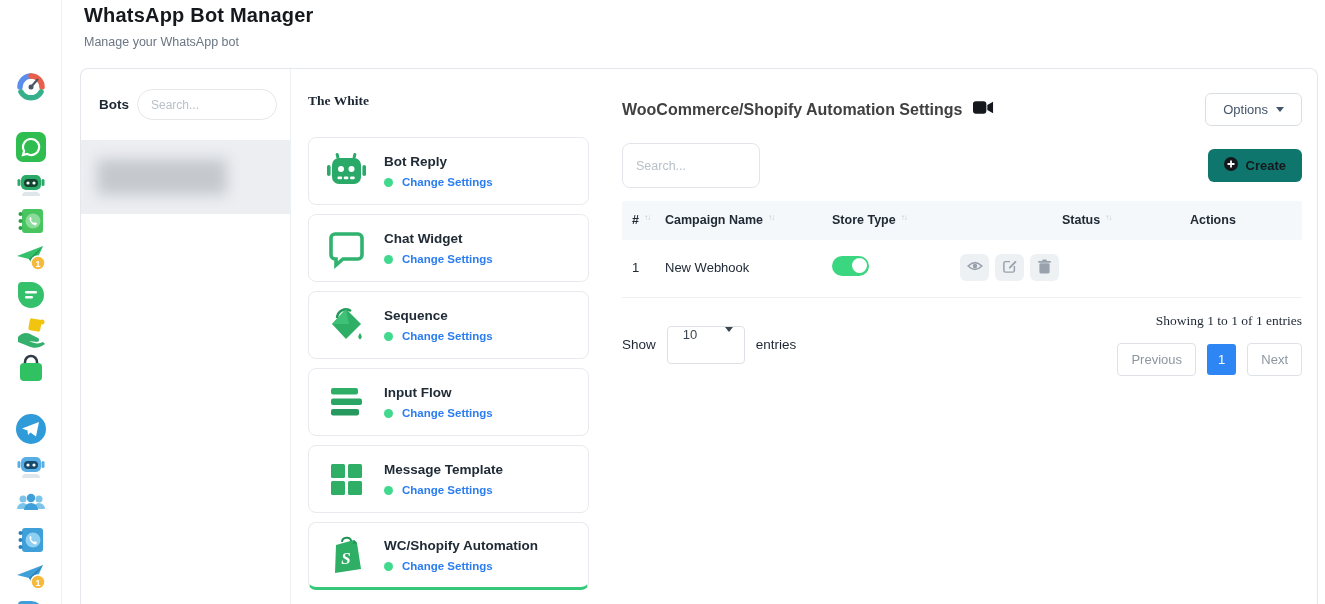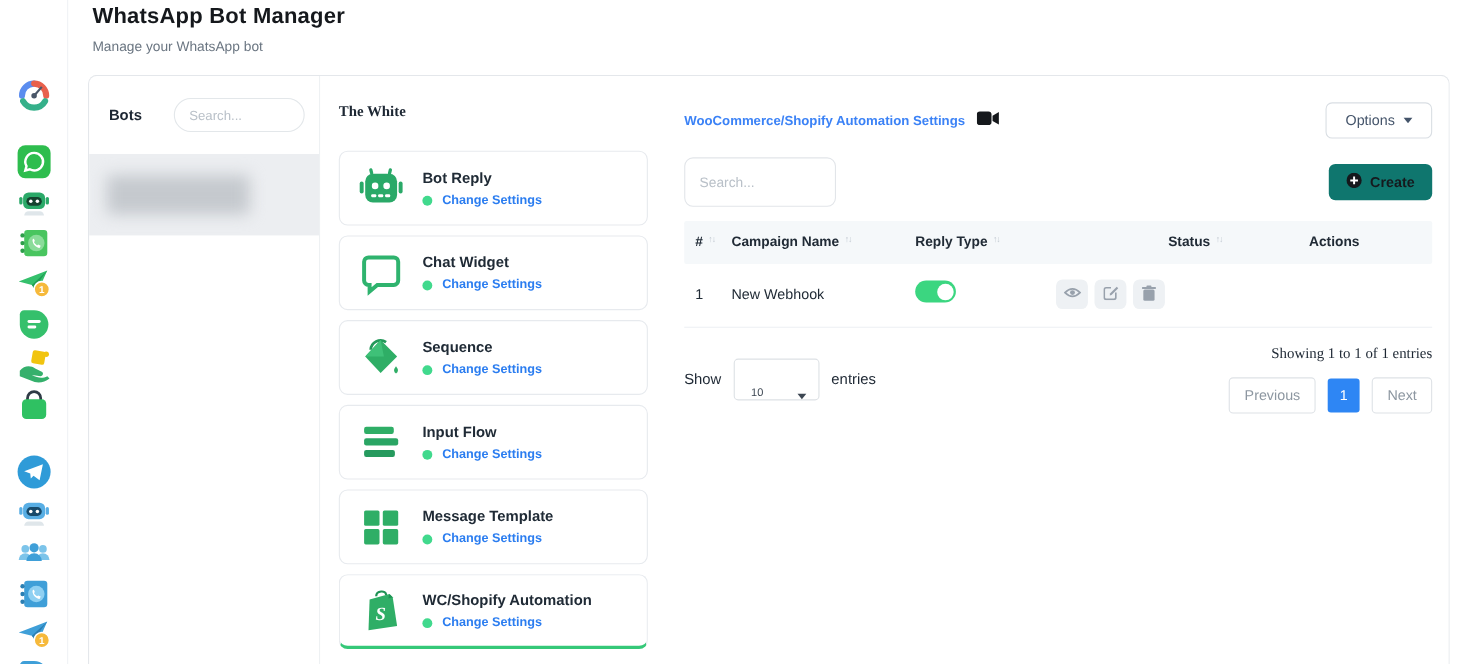--- a/index.html
+++ b/index.html
@@ -22,21 +22,21 @@
   .page-title{ margin:0; font-size:20px; font-weight:bold; color:#15181c; letter-spacing:.2px;}
   .page-subtitle{ margin:8px 0 0; font-size:12.5px; color:#6b7682; }
   
   .card{
     position:absolute; left:80px; top:68px; width:1238px; height:536px;
     border:1px solid #e4e7eb; border-bottom:none; border-radius:8px 8px 0 0;
     display:flex; background:#fff; overflow:hidden;
   }
   
   .bots-col{ width:210px; flex-shrink:0; border-right:1px solid #eef1f3; }
-  .bots-head{ display:flex; align-items:center; gap:29px; padding:20px 13px 20px 18px; }
+  .bots-head{ display:flex; align-items:center; gap:8px; padding:20px 13px 20px 18px; }
   .bots-label{ font-weight:bold; font-size:13.5px; color:#1d2733; }
   .bots-search{ flex:1; min-width:0; height:31px; border:1px solid #e3e7ea; border-radius:16px;
     padding:0 13px; font-size:12px; outline:none; font-family:inherit; color:#333;}
   input::placeholder{ color:#b9c0c8; }
   .bot-row{ height:74px; background:#eceef1; display:flex; align-items:center; padding-left:16px; cursor:pointer; }
   .blur-blob{ width:130px; height:36px; background:#c5c9ce; border-radius:4px; filter:blur(7px); }
   
   .white-col{ width:315px; flex-shrink:0; padding:24px 17px 0; display:flex; flex-direction:column; }
   .white-title{ font-weight:bold; font-size:13.5px; color:#1d2733; margin-bottom:28px;font-family:Liberation Serif, serif; }
   .menu-card{ border:1px solid #e7eaee; border-radius:8px; height:68px; display:flex; align-items:center;
@@ -45,21 +45,21 @@
   .menu-icon{ width:46px; height:46px; flex-shrink:0; margin:0 15px 0 2px; }
   .menu-icon svg{ width:46px; height:46px; display:block; }
   .menu-label{ font-weight:bold; font-size:13.5px; color:#202b36; }
   .menu-sub{ display:flex; align-items:center; gap:9px; margin-top:7px; }
   .dot{ width:9px; height:9px; border-radius:50%; background:#41d98d; }
   .menu-link{ color:#2b7df0; font-size:11.5px; font-weight:bold; cursor:pointer; }
   
   .main-col{ flex:1; min-width:0; padding:24px 15px 0 16px; }
   .main-head{ display:flex; justify-content:space-between; align-items:center; margin-bottom:17px; }
   .main-title-wrap{ display:flex; align-items:center; gap:11px; }
-  .main-title{ font-weight:bold; font-size:12px; color:#3b82f6; }
+  .main-title{ font-weight:bold; font-size:16px; color:#404040; }
   .options-btn{ background:#fff; border:1px solid #d9dee3; border-radius:6px; padding:8px 17px;
     font-size:13px; color:#44546a; display:flex; align-items:center; gap:8px; cursor:pointer; font-family:inherit;}
   .caret{ width:0; height:0; border-left:4px solid transparent; border-right:4px solid transparent; border-top:5px solid #44546a; }
   .toolbar{ display:flex; justify-content:space-between; align-items:center; margin-bottom:13px; }
   .main-search{ width:138px; height:45px; border:1px solid #e2e5e9; border-radius:8px; padding:0 13px;
     font-size:12.5px; outline:none; font-family:inherit; color:#333;}
   .create-btn{ background:#0f766e; border:none; border-radius:6px; padding:0 16px; height:33px;
     display:flex; align-items:center; gap:8px; font-size:13px; font-weight:bold; color:#16191d; cursor:pointer; font-family:inherit;}
   
   .tbl-head{ display:flex; background:#f5f8fa; padding:12px 0 13px; align-items:flex-start; border-radius:2px;}
@@ -74,21 +74,21 @@
   .td{ font-size:13px; color:#212b36; }
   .store-line{ line-height:1.45; }
   .toggle{ width:37px; height:20px; border-radius:10px; background:#3bd680; position:relative; display:inline-block; cursor:pointer; }
   .toggle::after{ content:""; position:absolute; right:2.5px; top:2.5px; width:15px; height:15px; border-radius:50%; background:#fff; }
   .actions-wrap{ display:flex; gap:6px; align-items:center; }
   .action-btn{ width:29px; height:27px; border-radius:6px; background:#eef1f4; border:none; display:flex; align-items:center; justify-content:center; cursor:pointer; padding:0;}
   
   .tbl-footer{ display:flex; justify-content:space-between; margin-top:15px; }
   .show-wrap{ display:flex; align-items:center; gap:11px; font-size:13.5px; color:#1d2733; }
   .page-size-select{ width:78px; height:38px; border:1px solid #dde1e5; border-radius:4px; background:#fff;
-    display:flex; align-items:flex-end; justify-content:space-between; padding:0 11px 0 15px; font-size:10px; color:#3c4652; cursor:pointer;}
+    display:flex; align-items:flex-start; justify-content:space-between; padding:0 11px 0 15px; font-size:13px; color:#3c4652; cursor:pointer;}
   .chev{ width:0; height:0; border-left:4.5px solid transparent; border-right:4.5px solid transparent; border-top:5.5px solid #3c4652; }
   .footer-right{ text-align:right; }
   .showing-text{ font-size:13.5px; color:#1d2733;font-family:Liberation Serif, serif; }
   .pagination{ display:flex; gap:11px; justify-content:flex-end; margin-top:14px; align-items:center; }
   .page-btn{ border:1px solid #dee2e6; background:#fff; color:#8d97a1; font-size:13px; padding:8px 13px; border-radius:4px; cursor:pointer; font-family:inherit;}
   .page-current{ background:#2e86f4; color:#fff; border:none; padding:8px 11px; border-radius:3px; font-size:13px; cursor:pointer; font-family:inherit;}
 </style>
 </head>
 <body>
 
@@ -370,21 +370,21 @@
               <circle cx="7" cy="7" r="7" fill="#15181c"></circle>
               <path d="M7 3.5v7M3.5 7h7" stroke="#fff" stroke-width="1.8"></path>
             </svg></span>
         <span>Create</span>
       </button>
     </div>
 
     <div class="tbl-head">
       <div class="c-idx th"><span>#</span><span class="sort">↑↓</span></div>
       <div class="c-name th"><span>Campaign Name</span><span class="sort">↑↓</span></div>
-      <div class="c-store th"><span>Reply Type</span><span class="sort">↑↓</span></div>
+      <div class="c-store th"><span>Store Type</span><span class="sort">↑↓</span></div>
       <div class="c-status th"><span>Status</span><span class="sort">↑↓</span></div>
       <div class="c-actions th"><span>Actions</span></div>
     </div>
 
     <div class="tbl-row">
       <div class="c-idx td">1</div>
       <div class="c-name td">New Webhook</div>
       <div class="c-status"><span class="toggle"></span></div>
       <div class="c-actions actions-wrap">
         <button class="action-btn">

